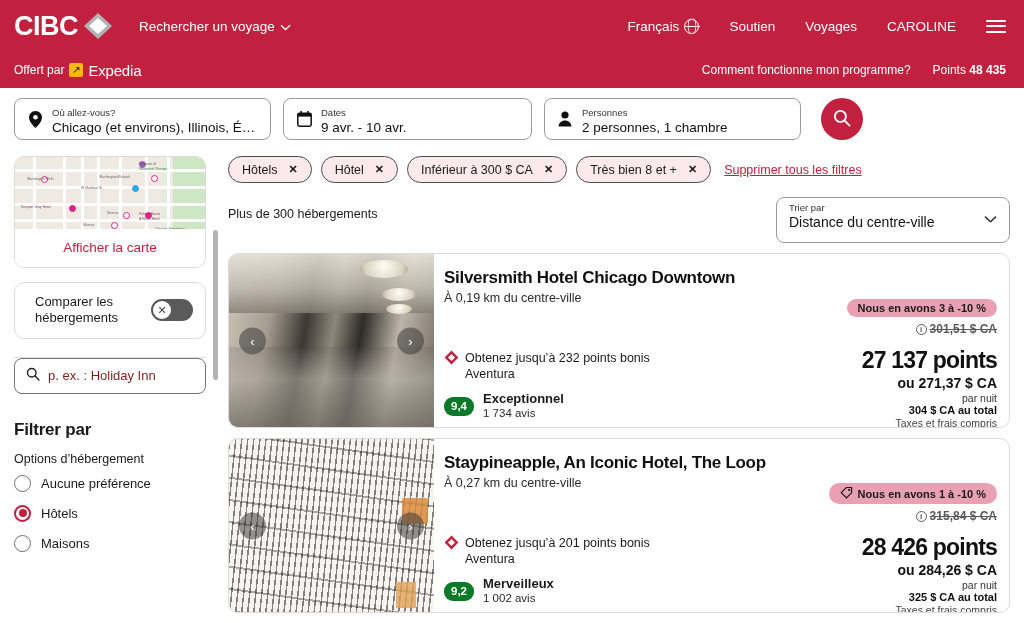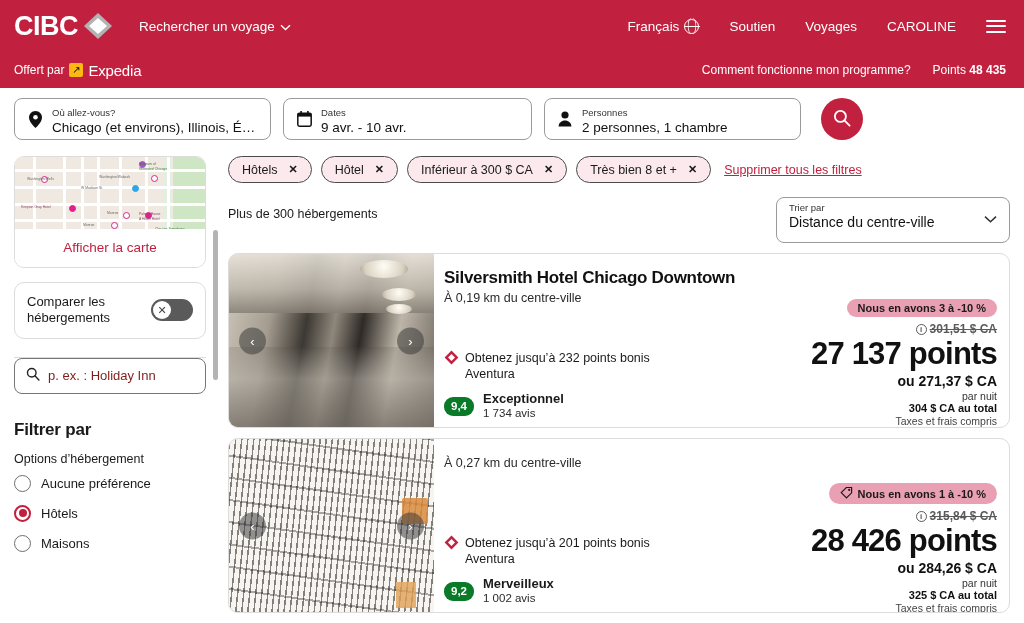--- a/index.html
+++ b/index.html
@@ -192,21 +192,21 @@
   .compare-card {
     margin-top: 14px;
     border: 1px solid #dcdcdc;
     border-radius: 10px;
     padding: 11px 12px;
     display: flex;
     align-items: center;
     justify-content: space-between;
     gap: 8px;
   }
-  .compare-lbl { font-size: 13px; line-height: 1.25; color: #1a1a1a; }
+  .compare-lbl { font-size: 13px; line-height: 1.25; color: #1a1a1a; margin-left: 8px; }
   .toggle {
     width: 42px; height: 22px;
     border-radius: 11px;
     background: #5a5a5a;
     position: relative;
     cursor: pointer;
     flex: 0 0 auto;
   }
   .toggle-knob {
     position: absolute; left: 2px; top: 2px;
@@ -398,21 +398,21 @@
     font-size: 12px; color: #5a5a5a;
     text-decoration: line-through;
     font-weight: bold;
   }
   .info-i {
     width: 11px; height: 11px; border-radius: 50%;
     border: 1.1px solid #5a5a5a; color: #5a5a5a;
     font-size: 8px; line-height: 9px; text-align: center;
     font-style: normal; font-weight: bold;
   }
-  .points-big { font-size: 31px; font-weight: bold; letter-spacing: -0.8px; color: #111; margin-top: 1px; line-height: 1.12; }
+  .points-big { font-size: 23px; font-weight: bold; letter-spacing: -0.8px; color: #111; margin-top: 12px; line-height: 1.12; }
   .price-alt { font-size: 14px; font-weight: bold; color: #111; margin-top: 1px; }
   .per-night { font-size: 10.5px; color: #333; margin-top: 1px; }
   .total-line { font-size: 11px; font-weight: bold; color: #111; }
   .taxes-line { font-size: 10.5px; color: #444; margin-top: 1px; }
 </style>
 </head>
 <body>
 
 <div class="header">
   <div class="hdr-row1">
@@ -704,20 +704,21 @@
         </div>
         <div class="nav-arrow left">
           <span>‹</span>
         </div>
         <div class="nav-arrow right">
           <span>›</span>
         </div>
       </div>
 
       <div class="card-body">
+        <div class="hotel-name">Staypineapple, An Iconic Hotel, The Loop</div>
         <div class="hotel-dist">À 0,27 km du centre-ville</div>
 
         <div class="bonus-row">
           <span>
             <svg width="15" height="15" viewBox="0 0 15 15">
                 <polygon points="7.5,0.6 14.4,7.5 7.5,14.4 0.6,7.5" fill="#c2203f"></polygon>
                 <polygon points="7.5,4 11,7.5 7.5,11 4,7.5" fill="#fff"></polygon>
               </svg>
           </span>
           <span class="bonus-txt">Obtenez jusqu’à 201 points bonis Aventura</span>

